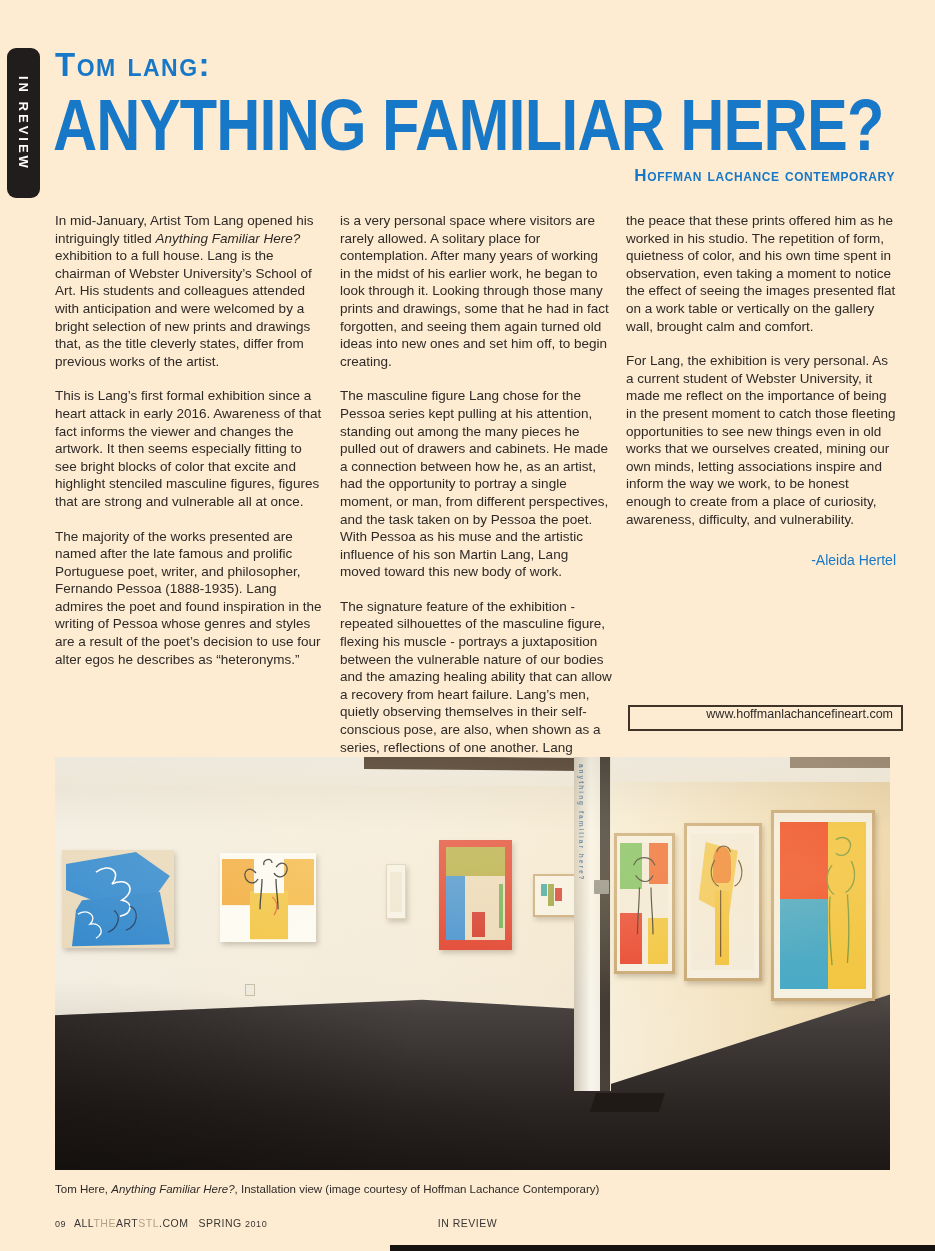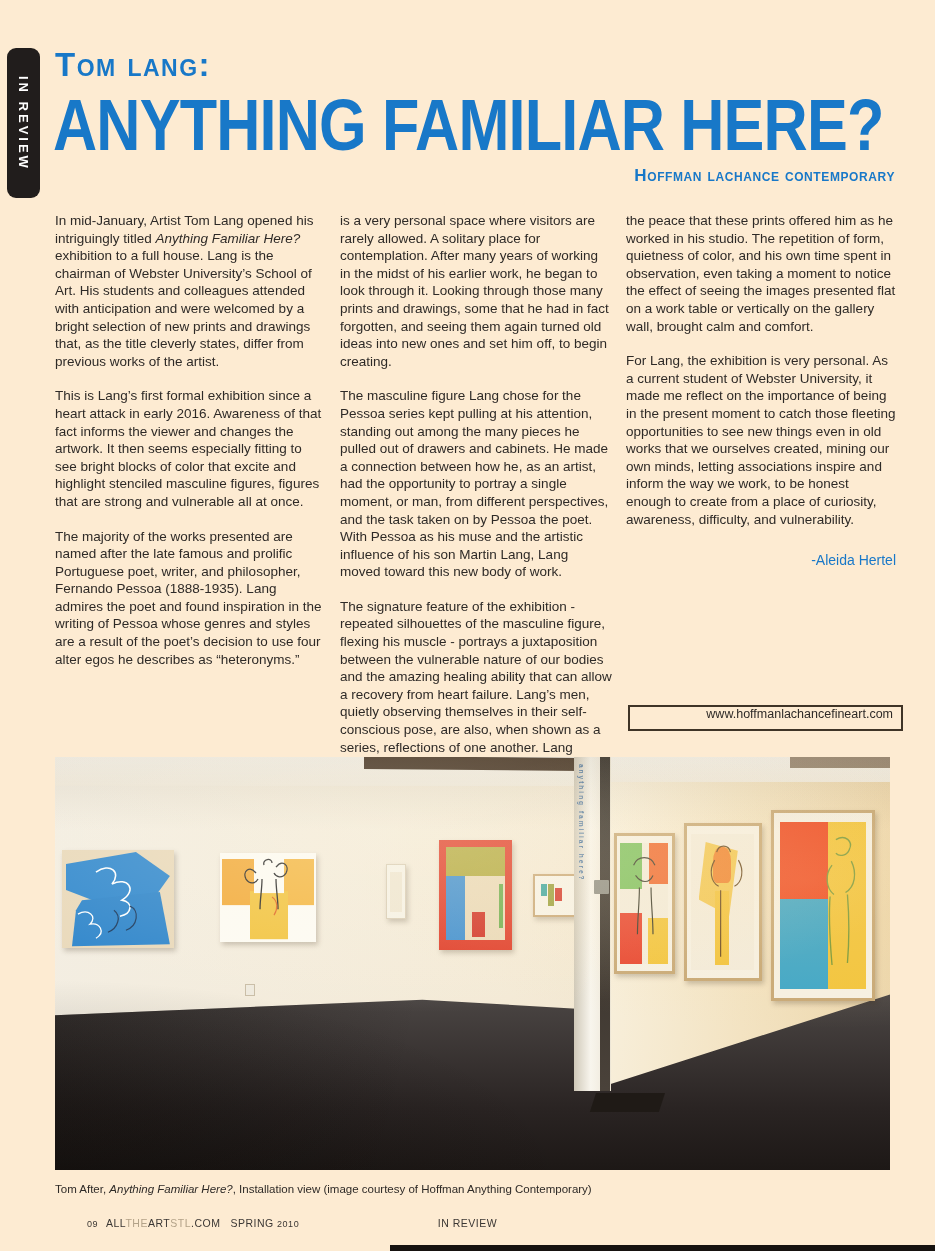--- a/index.html
+++ b/index.html
@@ -94,21 +94,21 @@
 
   .light-overlay{left:0;top:0;right:0;bottom:0;pointer-events:none;
      background:radial-gradient(120% 80% at 42% 18%,rgba(255,248,228,.30),rgba(255,248,228,0) 55%),
                 radial-gradient(90% 60% at 90% 30%,rgba(255,220,160,.18),rgba(255,220,160,0) 60%),
                 radial-gradient(140% 120% at 0% 108%,rgba(10,8,6,.38),rgba(10,8,6,0) 45%),
                 linear-gradient(rgba(90,70,40,.10),rgba(0,0,0,0) 18%);}
 
   
   .caption{left:55px;top:1183px;font-size:11.5px;color:#2e2a27;}
   .footer-left{left:55px;top:1217px;font-size:10.5px;letter-spacing:.5px;color:#3b3734;}
-  .footer-left .pg{font-size:9px;margin-right:8px;margin-left:32px;}
+  .footer-left .pg{font-size:9px;margin-right:8px;}
   .footer-left .lt{color:#b3a288;}
   .footer-left .issue{margin-left:10px;}
   .footer-left .yr{font-size:9px;}
   .footer-center{left:0;top:1217px;width:935px;text-align:center;font-size:10.5px;
        letter-spacing:.5px;color:#3b3734;}
   .bottom-bar{left:390px;right:0;bottom:0;height:6px;background:#16120f;}
 </style>
 </head>
 <body>
 
@@ -229,21 +229,21 @@
     <div class="column">
       <span class="vtext">anything familiar here?</span>
     </div>
     <div class="gap"></div>
     <div class="plate"></div>
 
     <div class="light-overlay abs"></div>
   </div>
 
   <div class="abs caption">
-    <span>Tom After, </span><i>Anything Familiar Here?</i><span>, Installation view (image courtesy of Hoffman Anything Contemporary)</span>
+    <span>Tom Here, </span><i>Anything Familiar Here?</i><span>, Installation view (image courtesy of Hoffman Lachance Contemporary)</span>
   </div>
 
   <div class="abs footer-left">
     <span class="pg">09</span><span>ALL</span><span class="lt">THE</span><span>ART</span><span class="lt">STL</span><span>.COM</span><span class="issue">SPRING</span> <span class="yr">2010</span>
   </div>
 
   <div class="abs footer-center">IN REVIEW</div>
 
   <div class="abs bottom-bar"></div>
 

